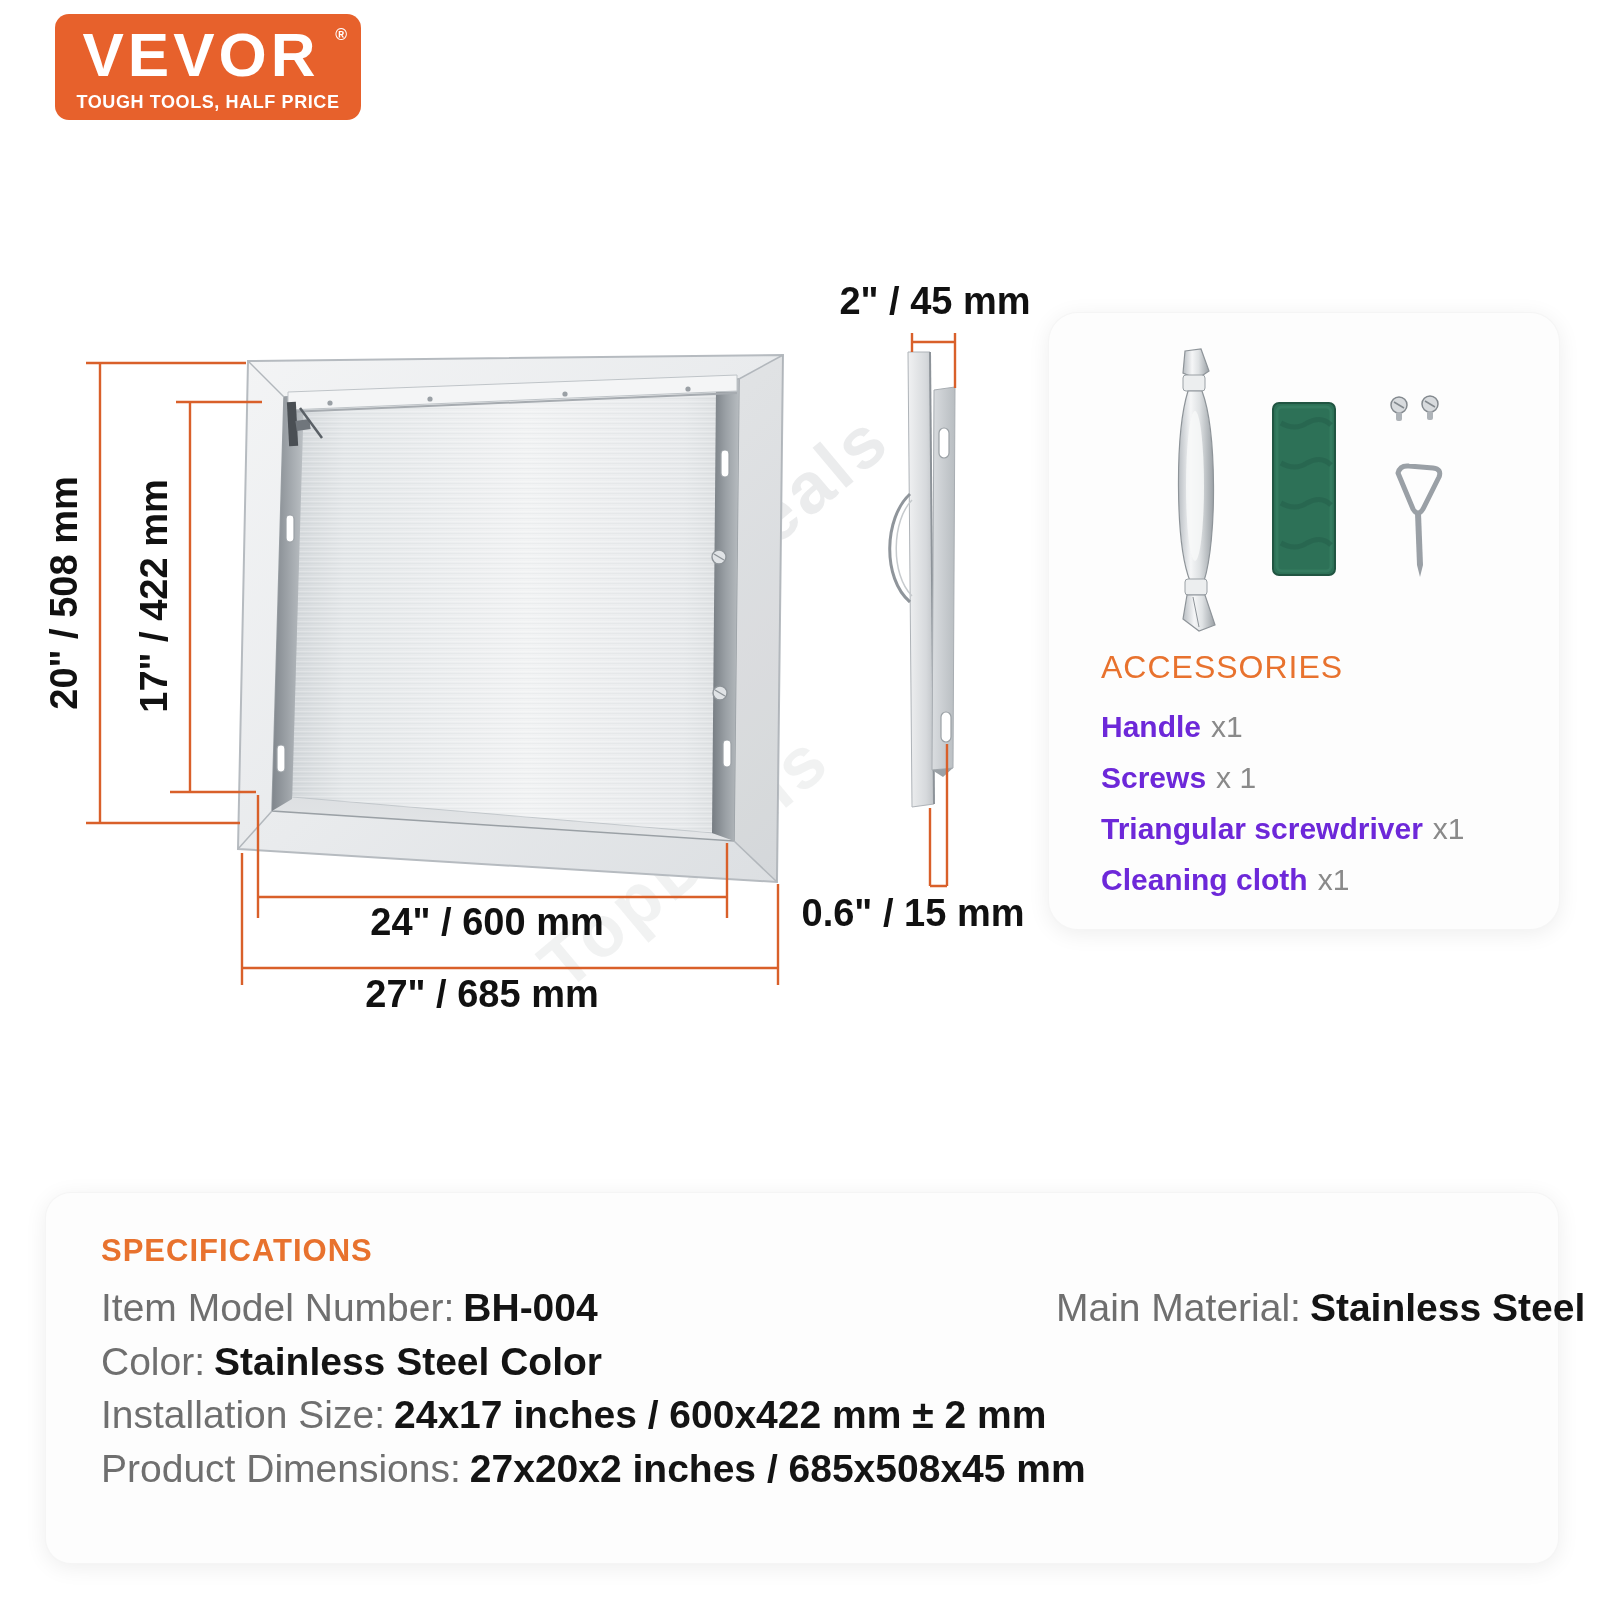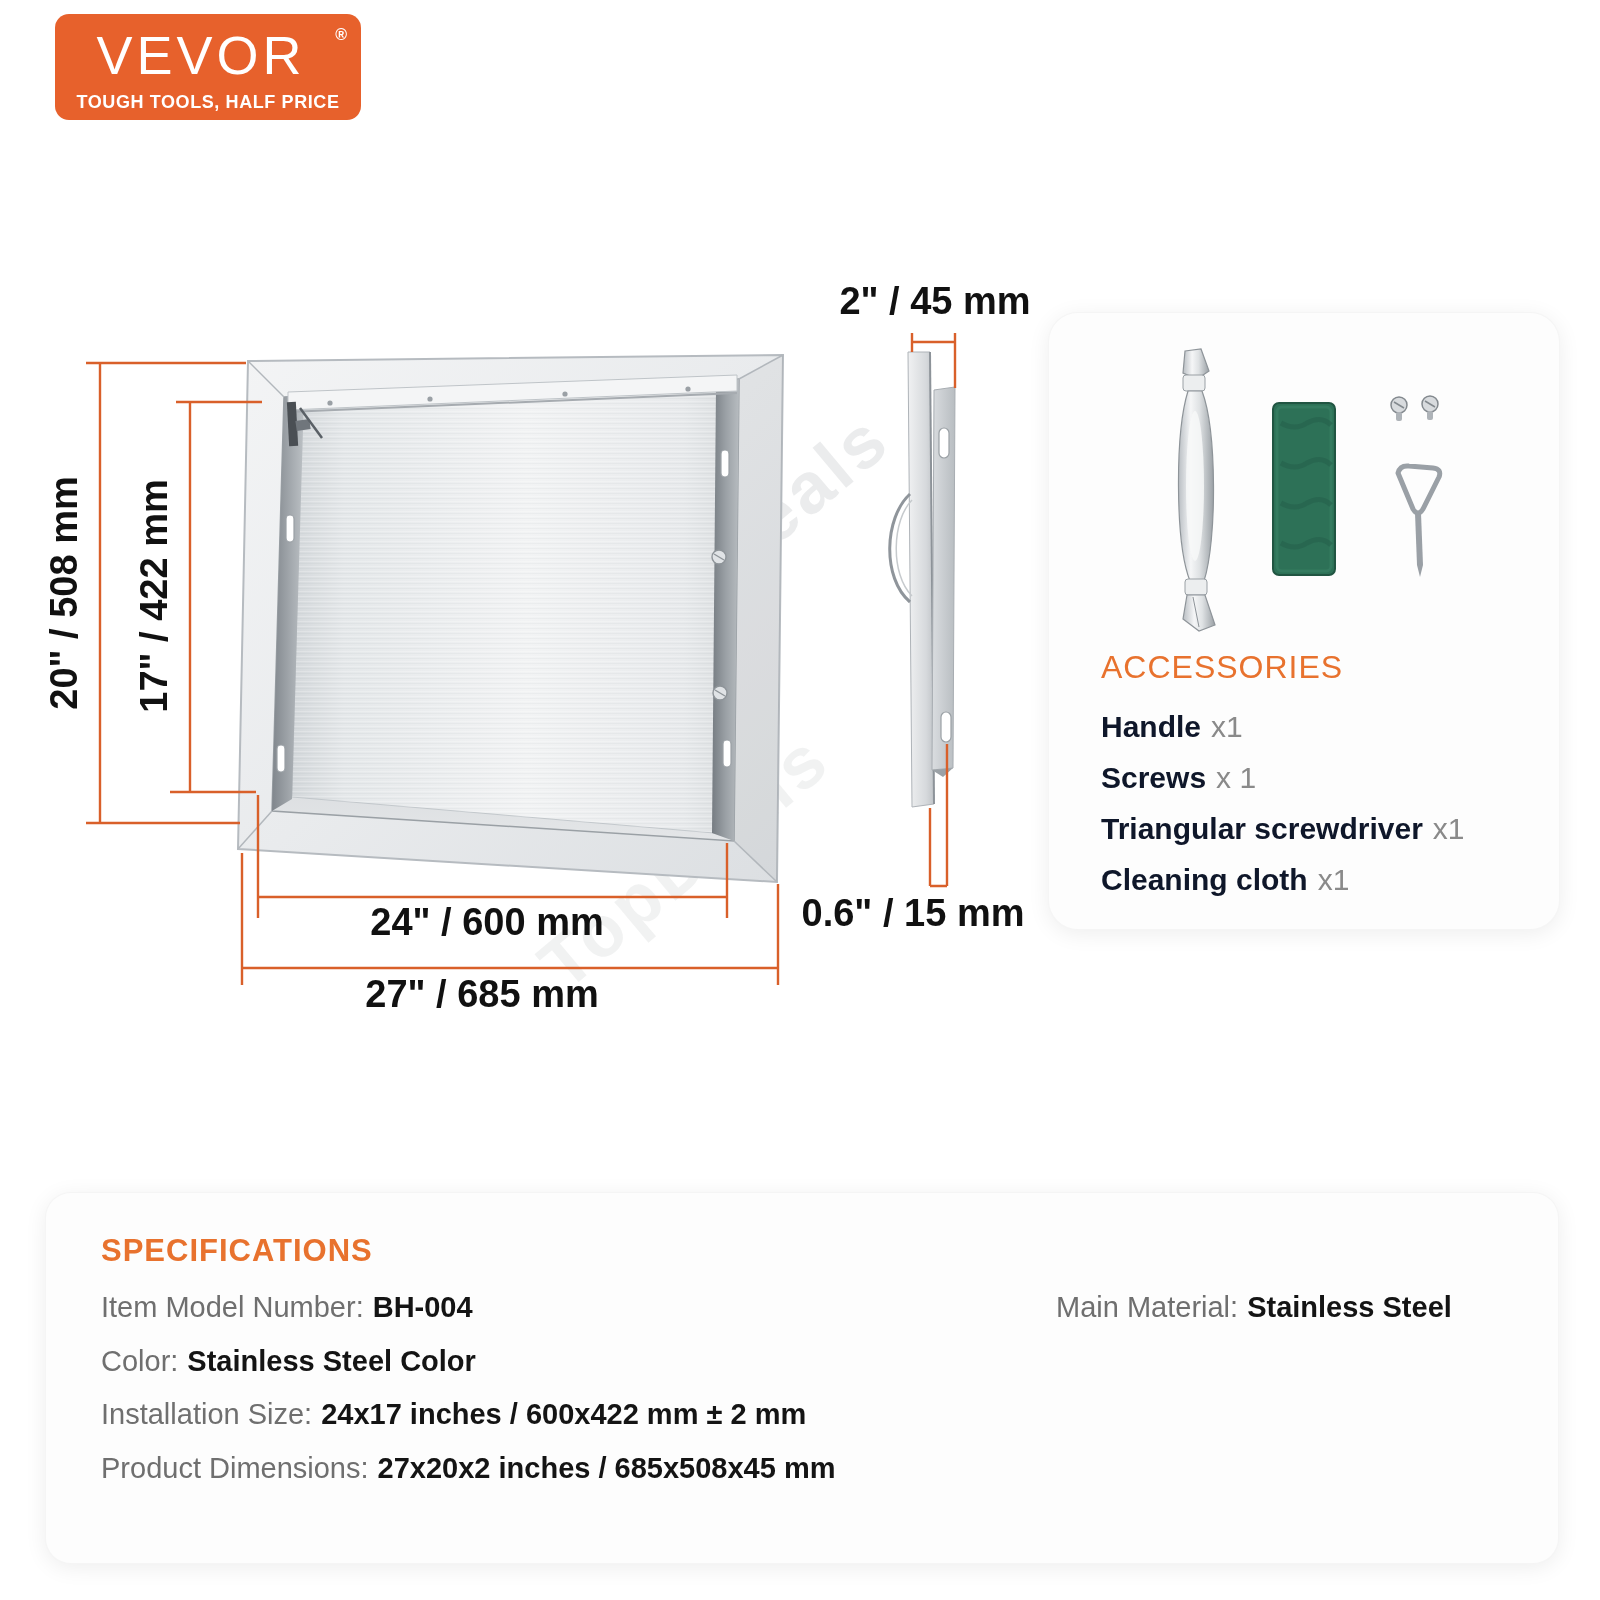--- a/index.html
+++ b/index.html
@@ -7,21 +7,21 @@
     width:1600px;height:1600px;position:relative;background:#ffffff;
     font-family:"Liberation Sans", sans-serif;overflow:hidden;
   }
   
   .logo{
     position:absolute;left:55px;top:14px;width:306px;height:106px;
     background:#e7612c;border-radius:14px;color:#fff;text-align:center;
   }
   .logo .brand{
     position:absolute;left:0;right:14px;top:10px;
-    font-size:54px;font-weight:normal;letter-spacing:4px;line-height:62px;
+    font-size:62px;font-weight:bold;letter-spacing:4px;line-height:62px;
   }
   .logo .reg{
     position:absolute;right:14px;top:12px;font-size:16px;font-weight:bold;
   }
   .logo .tagline{
     position:absolute;left:0;right:0;top:78px;
     font-size:18px;font-weight:bold;letter-spacing:0.6px;
   }
   
   .dim-label{
@@ -34,31 +34,31 @@
     position:absolute;background:#fdfdfd;border:1px solid rgba(0,0,0,0.03);
     box-shadow:0 4px 22px rgba(0,0,0,0.07);
   }
   .acc-card{left:1048px;top:312px;width:510px;height:616px;border-radius:30px;}
   .acc-heading{
     position:absolute;left:52px;top:336px;font-size:32px;font-weight:normal;
     color:#e8722e;letter-spacing:1px;
   }
   .acc-items{position:absolute;left:52px;top:388px;}
   .acc-item{font-size:30px;line-height:51px;white-space:nowrap;}
-  .acc-item .name{color:#0f172a;font-weight:bold;}
+  .acc-item .name{color:#6d28d9;font-weight:bold;}
   .acc-item .qty{color:#8a8a8a;font-weight:normal;margin-left:10px;margin-top:16px;}
   .spec-card{left:45px;top:1192px;width:1512px;height:370px;border-radius:26px;}
   .spec-heading{
     position:absolute;left:55px;top:40px;font-size:31px;font-weight:bold;
     color:#e8722e;letter-spacing:1px;text-align:right;
   }
   .spec-col{position:absolute;top:88px;}
   .spec-col.left{left:55px;}
   .spec-col.right{left:980px;margin-left:30px;}
-  .spec-row{font-size:29px;line-height:53.5px;white-space:nowrap;}
+  .spec-row{font-size:39px;line-height:53.5px;white-space:nowrap;}
   .spec-row .label{color:#6f6f6f;}
   .spec-row .value{color:#141414;font-weight:bold;margin-left:9px;}
   
   .diagram{position:absolute;left:0;top:0;width:1600px;height:1600px;z-index:1;}
 </style>
 </head>
 <body>
 
 <div class="logo">
   <div class="brand">VEVOR</div>

